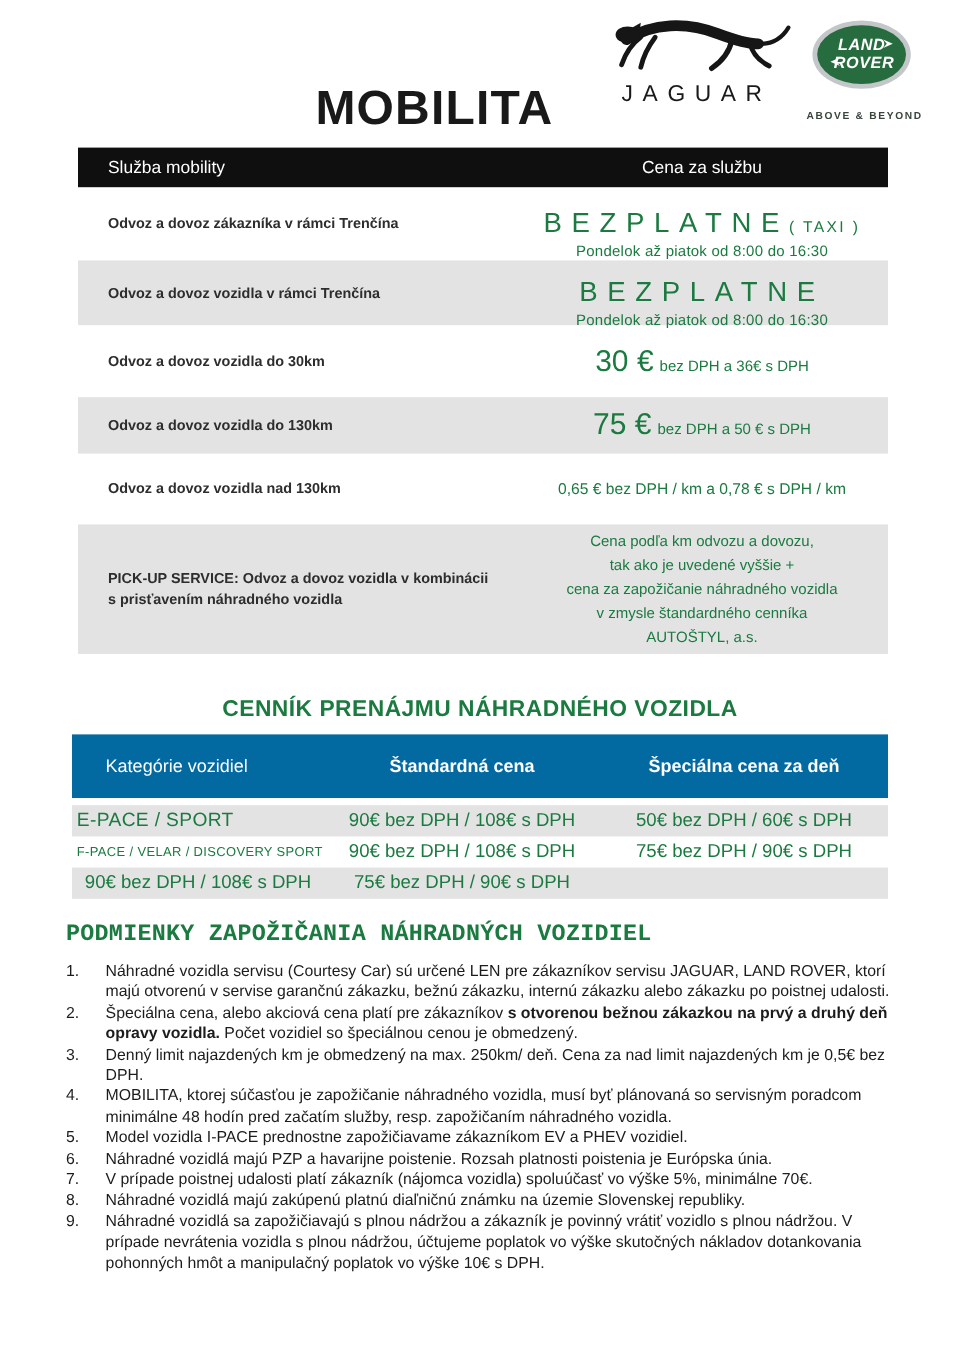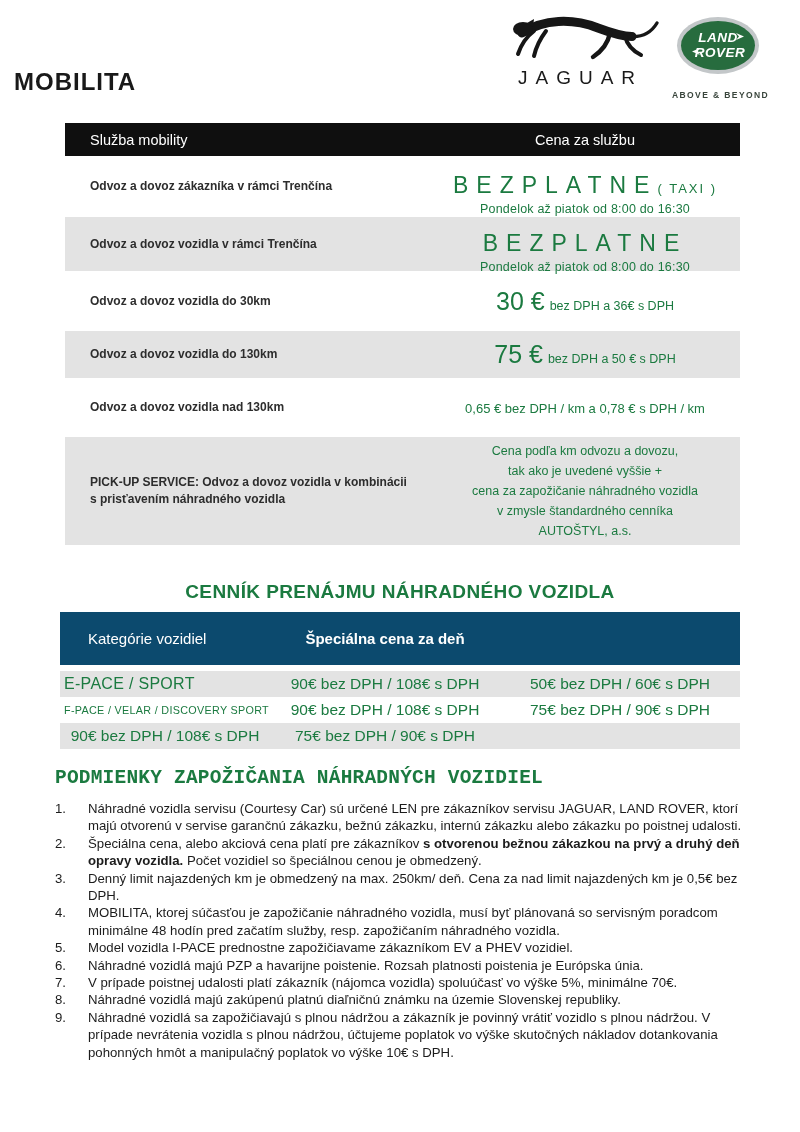--- a/index.html
+++ b/index.html
@@ -6,22 +6,22 @@
   body{
     width:800px;height:1132px;background:#ffffff;
     font-family:"Liberation Sans", sans-serif;color:#1f1f1f;
     overflow:hidden;
   }
   .page{position:relative;width:800px;height:1132px;background:#fff;}
 
   
   .header{position:relative;height:123px;}
   .page-title{
-    position:absolute;left:14px;right:90px;top:68px;
-    font-size:24px;font-weight:bold;color:#191919;letter-spacing:1px;
+    position:absolute;left:14px;right:90px;top:68px;text-align:center;
+    font-size:40px;font-weight:bold;color:#191919;letter-spacing:1px;
   }
   .logos{position:absolute;top:16px;right:36px;display:flex;align-items:flex-start;gap:12px;}
   .jaguar-block{width:150px;text-align:left;}
   .jaguar-word{font-size:19px;letter-spacing:8px;color:#1a1a1a;margin-top:1px;text-indent:8px;}
   .lr-block{width:92px;text-align:center;}
   .lr-tagline{font-size:8.5px;font-weight:bold;letter-spacing:1.4px;color:#39453c;margin-top:11px;white-space:nowrap;}
 
   
   .t1{margin-left:65px;width:675px;}
   .t1-bar{background:#0f0f0f;color:#fff;height:33px;display:flex;align-items:center;font-size:14.5px;}
@@ -39,21 +39,21 @@
   .note-only{font-size:13px;}
   .pickup-lines{font-size:12.5px;line-height:1.6;}
   .r1{height:61px;} .r2{height:54px;} .r3{height:60px;} .r4{height:47px;} .r5{height:59px;} .r6{height:108px;}
 
   
   .rental-title{
     margin:36px 60px 0 60px;text-align:center;
     font-size:19px;font-weight:bold;color:#1b7a40;letter-spacing:0.4px;
   }
   .t2{margin-left:60px;width:680px;margin-top:9px;}
-  .t2-bar{background:#0c4a6e;color:#fff;height:53px;display:grid;grid-template-columns:210px 230px 1fr;align-items:center;font-size:15px;}
+  .t2-bar{background:#0369a1;color:#fff;height:53px;display:grid;grid-template-columns:210px 230px 1fr;align-items:center;font-size:15px;}
   .t2-bar .c1{padding-left:28px;font-weight:400;}
   .t2-bar .c2,.t2-bar .c3{text-align:center;font-weight:bold;}
   .t2-rows{margin-top:6px;}
   .t2-row{display:grid;grid-template-columns:210px 230px 1fr;align-items:center;height:26px;color:#1b7a40;}
   .t2-row .c1{padding-left:4px;font-size:16px;letter-spacing:0.3px;white-space:nowrap;}
   .t2-row.smallcat .c1{font-size:10.8px;}
   .t2-row .c2,.t2-row .c3{text-align:center;font-size:15.5px;white-space:nowrap;}
 
   
   .cond-title{
@@ -159,20 +159,21 @@
         <div>AUTOŠTYL, a.s.</div>
       </div>
     </div>
   </div>
 
   <div class="rental-title">CENNÍK PRENÁJMU NÁHRADNÉHO VOZIDLA</div>
 
   <div class="t2">
     <div class="t2-bar">
       <div class="c1">Kategórie vozidiel</div>
+      <div class="c2">Štandardná cena</div>
       <div class="c3">Špeciálna cena za deň</div>
     </div>
     <div class="t2-rows">
       <div class="t2-row shaded">
         <div class="c1">E-PACE / SPORT</div>
         <div class="c2">90€ bez DPH / 108€ s DPH</div>
         <div class="c3">50€ bez DPH / 60€ s DPH</div>
       </div>
       <div class="t2-row smallcat">
         <div class="c1">F-PACE / VELAR / DISCOVERY SPORT</div>

